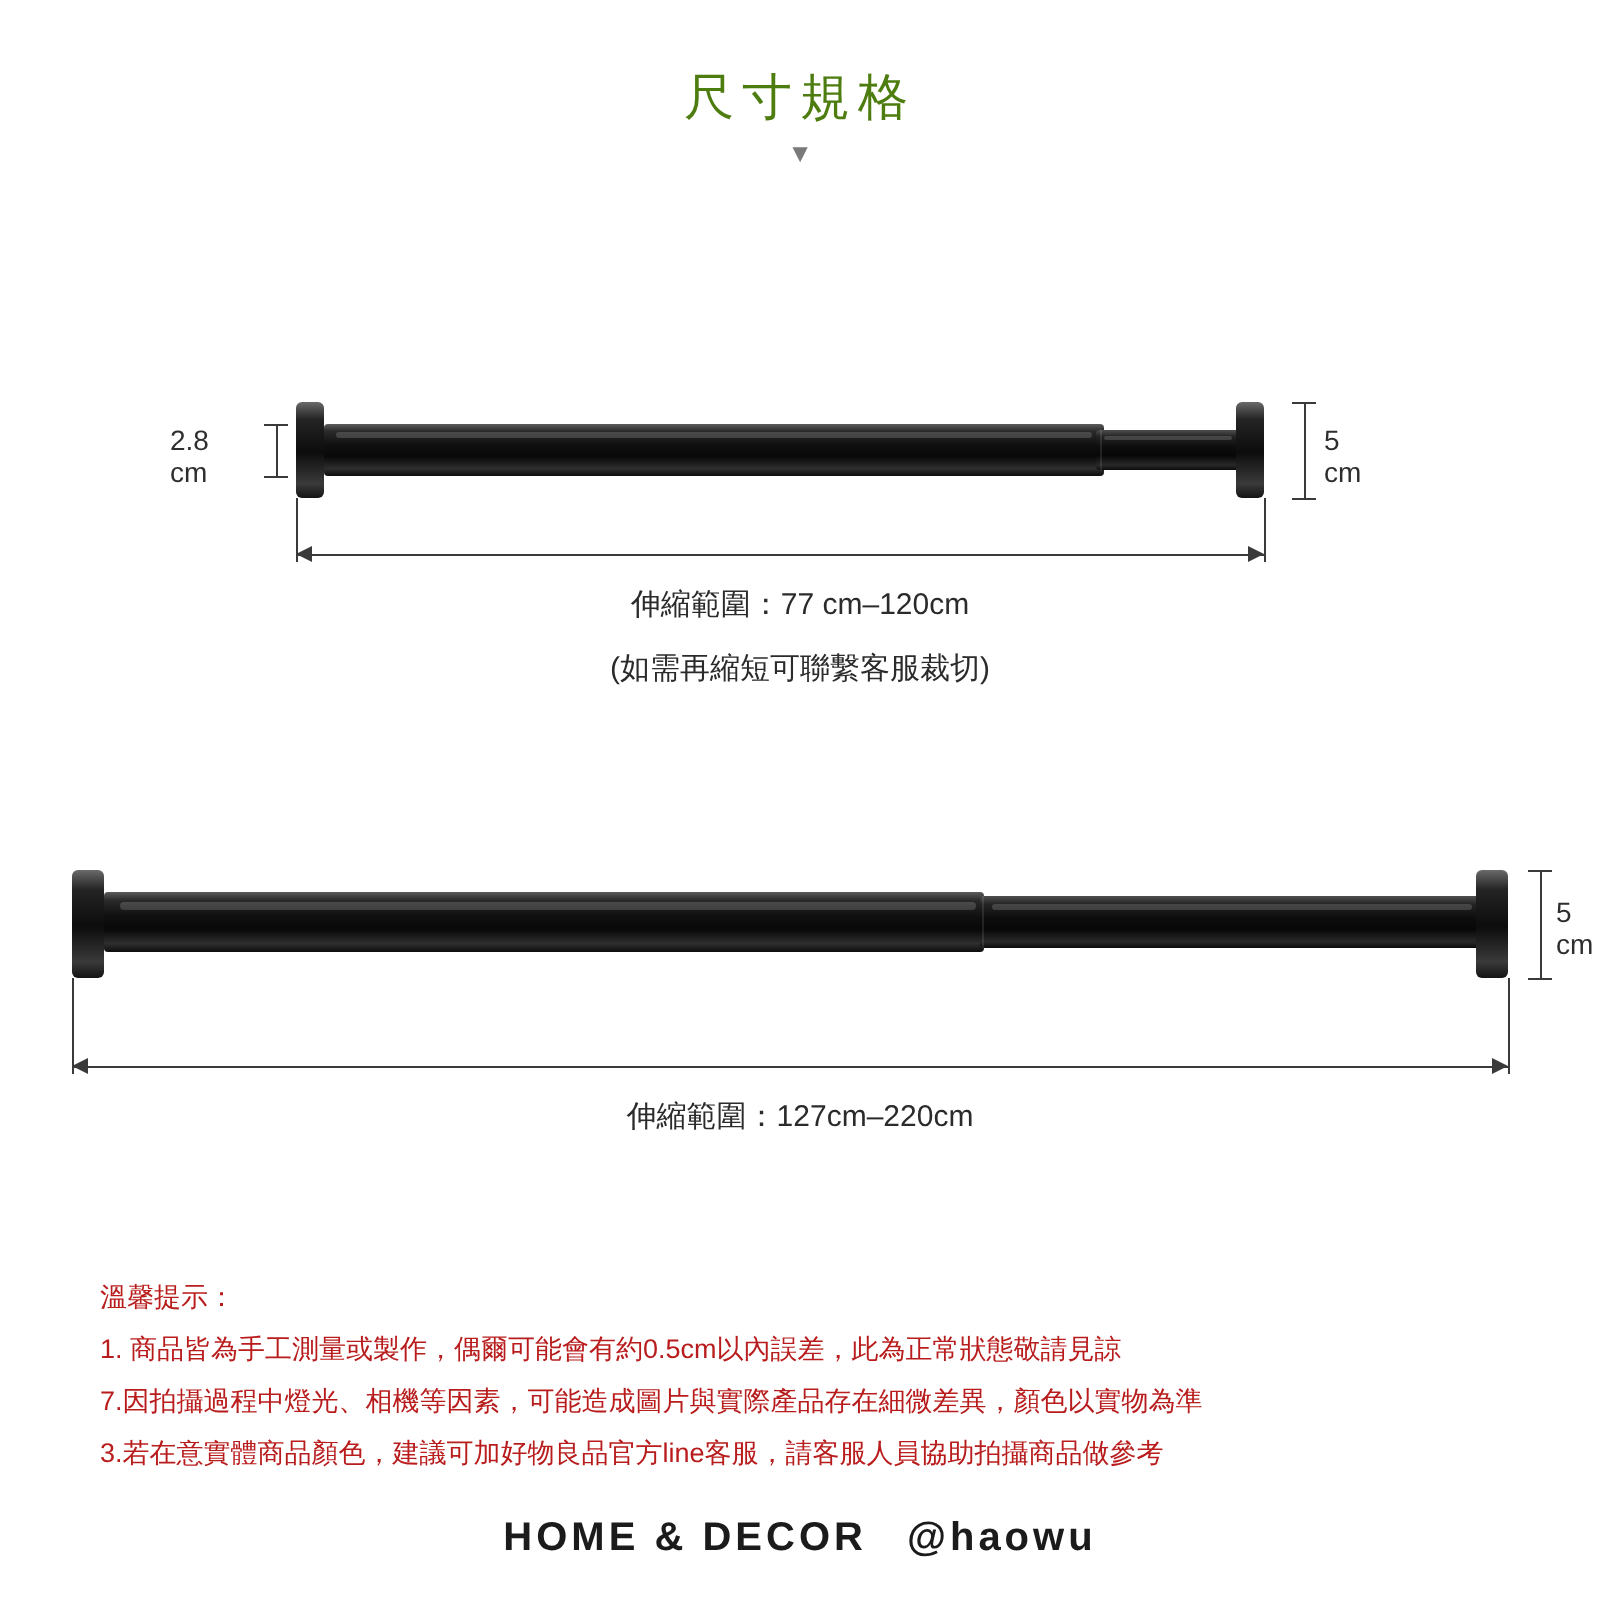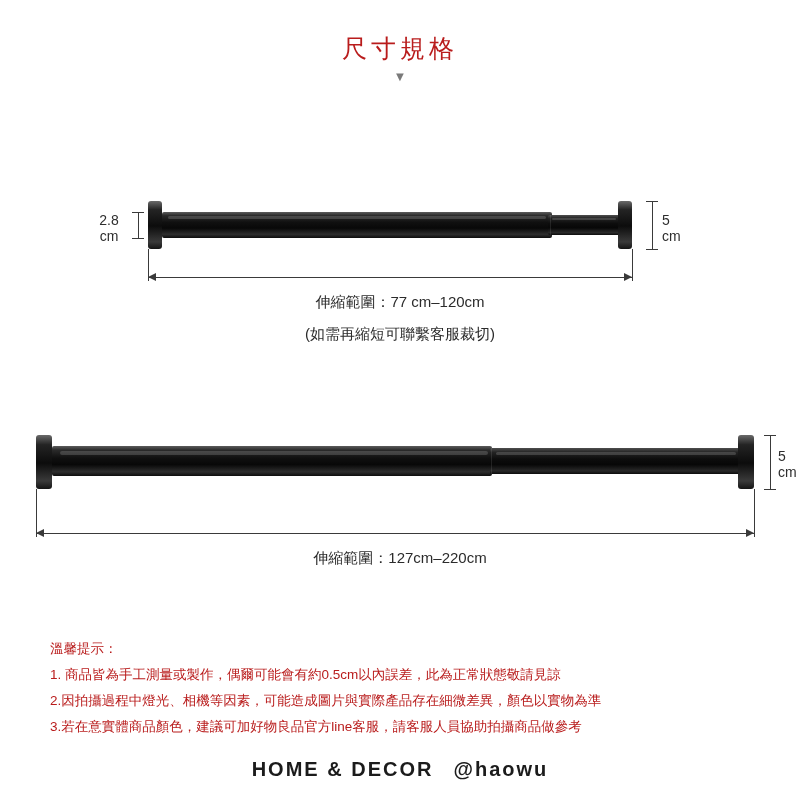--- a/index.html
+++ b/index.html
@@ -24,21 +24,21 @@
 
   
   .title {
     position: absolute;
     top: 32px;
     left: 0;
     width: 800px;
     text-align: center;
     font-size: 25px;
     letter-spacing: 4px;
-    color: #b91c1c;
+    color: #4d7c0f;
     font-weight: 400;
   }
   .title-caret {
     position: absolute;
     top: 70px;
     left: 0;
     width: 800px;
     text-align: center;
     font-size: 13px;
     color: #7a7a7a;
@@ -122,21 +122,21 @@
     border-bottom: 4px solid transparent;
     border-left: 8px solid #3a3a3a;
   }
 
   .dim-label {
     position: absolute;
     font-size: 14px;
     color: #2e2e2e;
     line-height: 1.15;
     white-space: pre-line;
-    text-align: center;
+    text-align: left;
   }
 
   .caption {
     position: absolute;
     width: 800px;
     left: 0;
     text-align: center;
     font-size: 15px;
     color: #2b2b2b;
   }
@@ -234,21 +234,21 @@
   <div class="arrow arrow-left" style="left:36px; top:529px;"></div>
   <div class="arrow arrow-right" style="left:746px; top:529px;"></div>
   <div class="tick-v" style="left:36px; top:489px; height:48px;"></div>
   <div class="tick-v" style="left:754px; top:489px; height:48px;"></div>
 
   <div class="caption" style="top:549px;">伸縮範圍：127cm–220cm</div>
 
   <div class="notes">
     <div class="note-line">溫馨提示：</div>
     <div class="note-line">1. 商品皆為手工測量或製作，偶爾可能會有約0.5cm以內誤差，此為正常狀態敬請見諒</div>
-    <div class="note-line">2.因拍攝過程中燈光、相機等因素，可能造成圖片與實際產品存在細微差異，顏色以實物為準</div>
+    <div class="note-line">7.因拍攝過程中燈光、相機等因素，可能造成圖片與實際產品存在細微差異，顏色以實物為準</div>
     <div class="note-line">3.若在意實體商品顏色，建議可加好物良品官方line客服，請客服人員協助拍攝商品做參考</div>
   </div>
 
   <div class="footer">
     <span class="brand">HOME &amp; DECOR</span><span>@haowu</span>
   </div>
 
 </div>
 
 </body></html>

